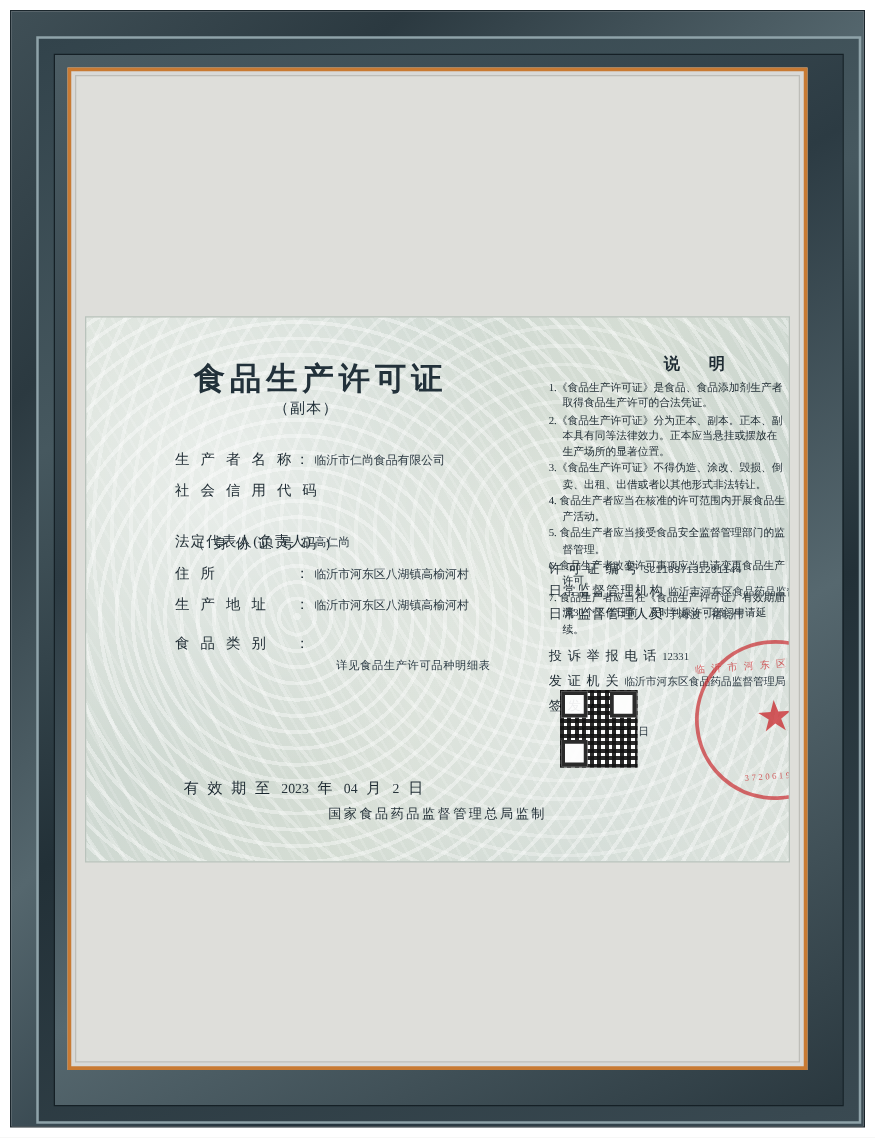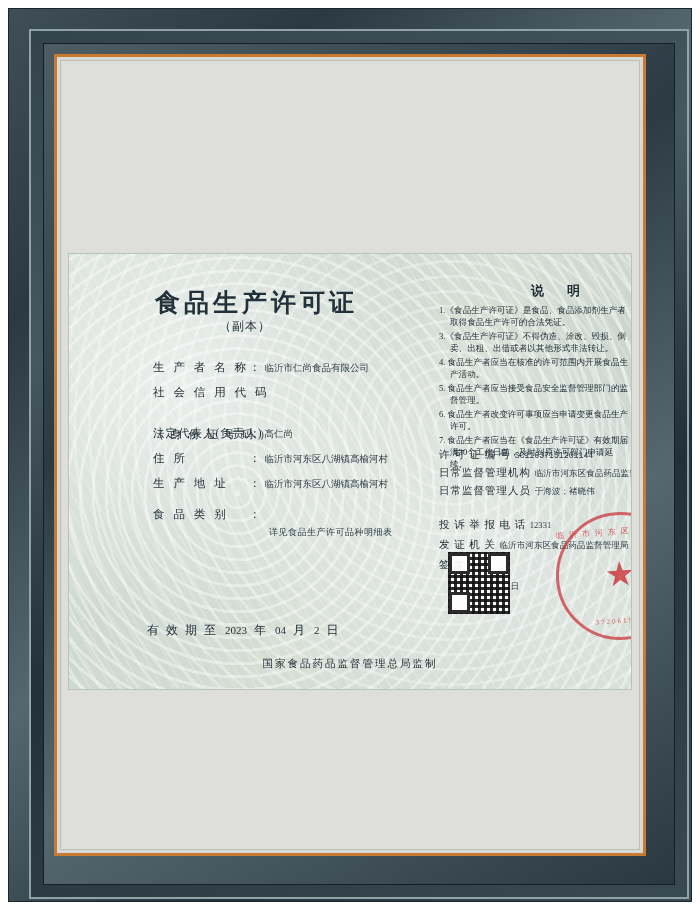--- a/index.html
+++ b/index.html
@@ -105,21 +105,21 @@
   .cert-subtitle {
     position: absolute;
     left: 150px; top: 64px;
     font-size: 12px;
     color: #22313a;
     letter-spacing: 1px;
   }
 
   .field {
     position: absolute;
-    left: 84px;
+    left: 71px;
     width: 262px;
     height: 17px;
     font-size: 11.5px;
     color: #1e2b33;
     white-space: nowrap;
   }
   .field .lbl {
     display: inline-block;
     width: 96px;
     letter-spacing: 3px;
@@ -288,21 +288,21 @@
     width: 100%;
     text-align: center;
     font-size: 7px;
     letter-spacing: 2px;
     white-space: nowrap;
   }
 
   
   .cert-footer {
     position: absolute;
-    left: 0; bottom: 18px;
+    left: 0; bottom: 31px;
     width: 100%;
     text-align: center;
     font-size: 10.5px;
     letter-spacing: 2px;
     color: #1e2b33;
   }
 
   
   .hand-ink {
     color: #2a3a44;
@@ -363,20 +363,21 @@
         <span class="date-part hand">2</span>
         <span>日</span>
       </div>
     </div>
 
     <div class="right-col">
       <div class="notes-title">说　明</div>
       <div class="notes">
         <ol>
           <li>1.《食品生产许可证》是食品、食品添加剂生产者取得食品生产许可的合法凭证。</li>
+          <li>2.《食品生产许可证》分为正本、副本。正本、副本具有同等法律效力。正本应当悬挂或摆放在生产场所的显著位置。</li>
           <li>3.《食品生产许可证》不得伪造、涂改、毁损、倒卖、出租、出借或者以其他形式非法转让。</li>
           <li>4. 食品生产者应当在核准的许可范围内开展食品生产活动。</li>
           <li>5. 食品生产者应当接受食品安全监督管理部门的监督管理。</li>
           <li>6. 食品生产者改变许可事项应当申请变更食品生产许可。</li>
           <li>7. 食品生产者应当在《食品生产许可证》有效期届满30个工作日前，及时到原许可部门申请延续。</li>
         </ol>
       </div>
 
       <div class="rfield" style="top:194px">
         <span class="rlbl">许 可 证 编 号</span>

